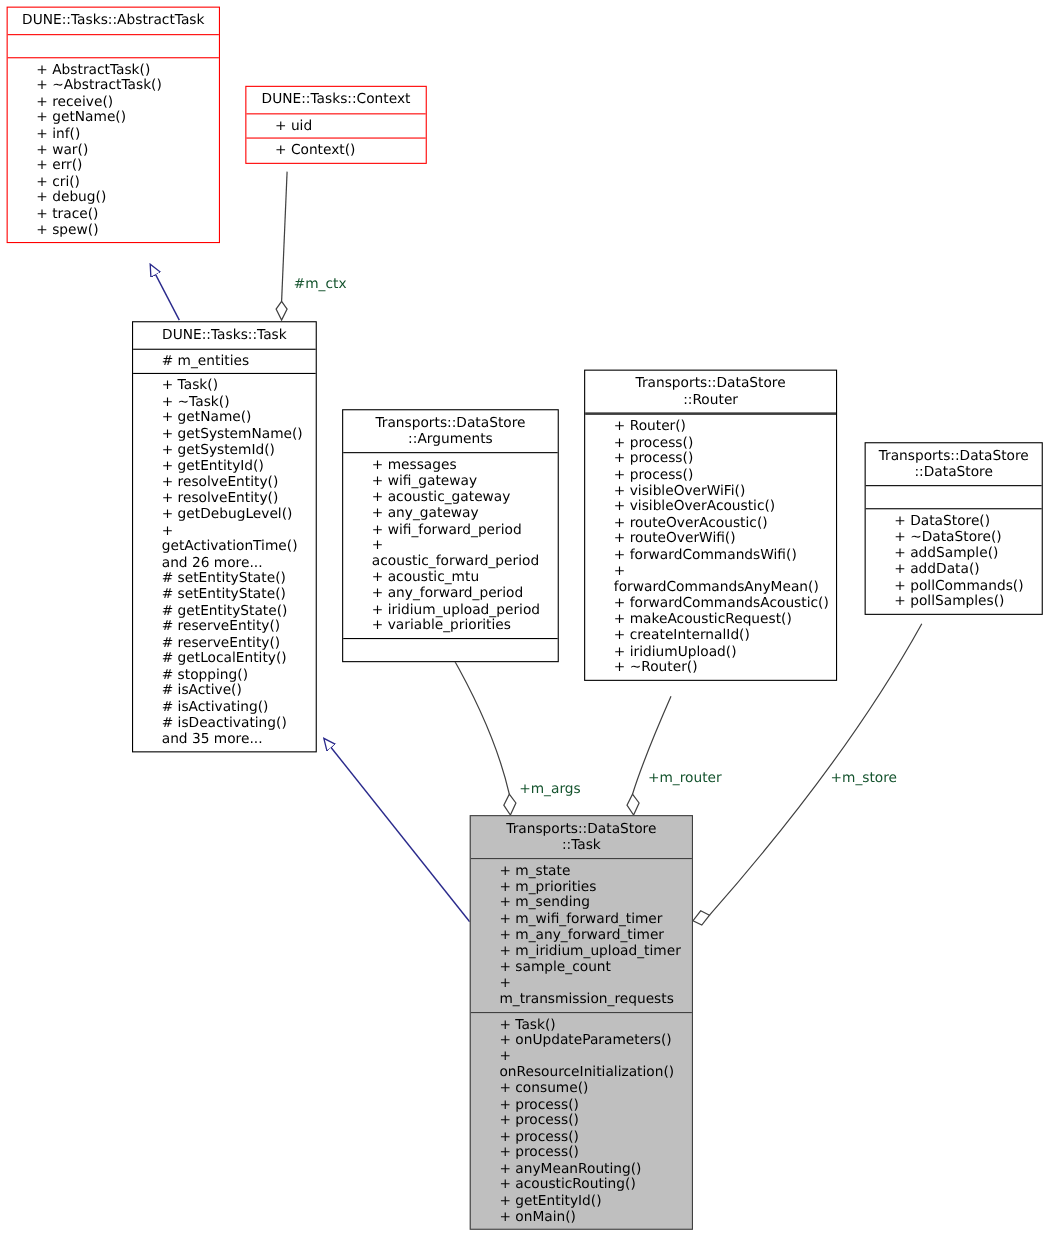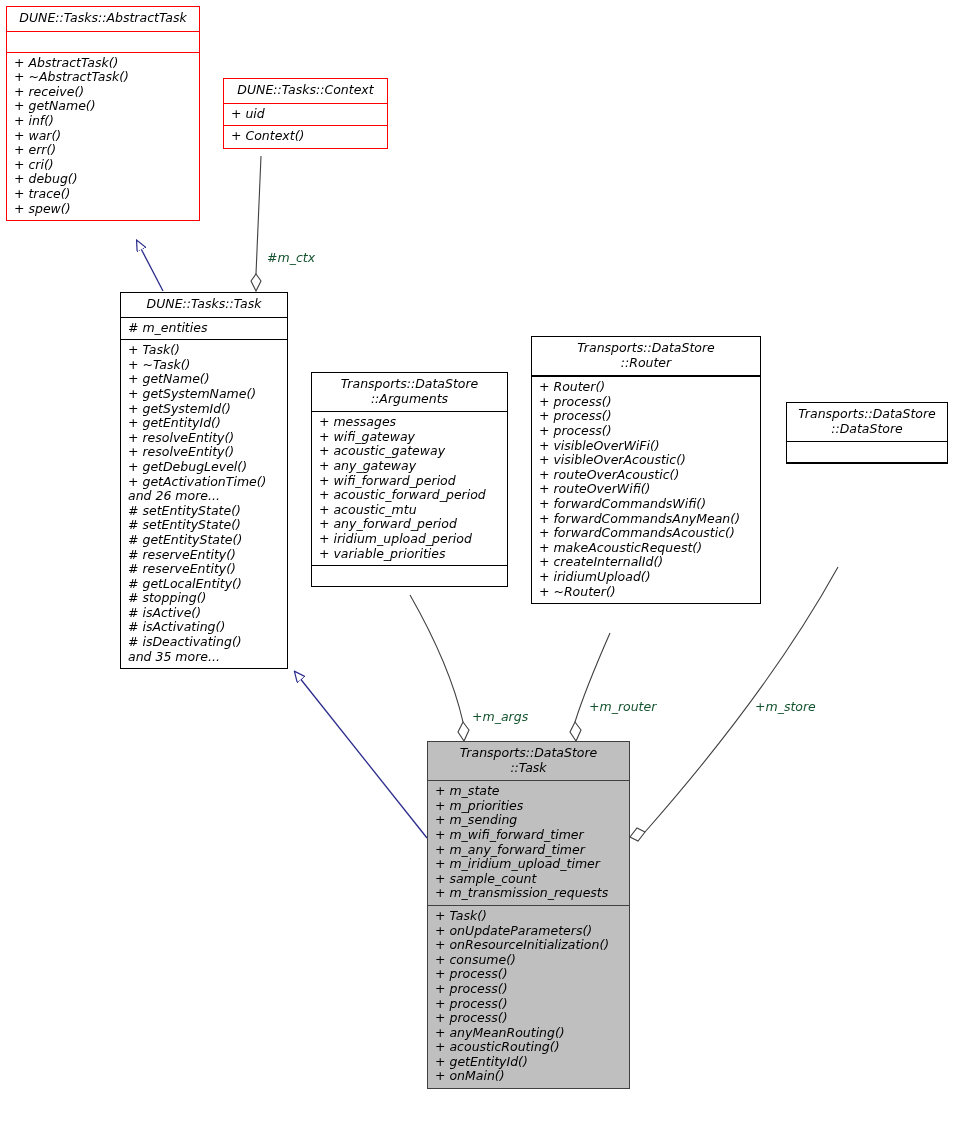--- a/index.html
+++ b/index.html
@@ -9,21 +9,20 @@
   }
   body {
     font-family: "DejaVu Sans", sans-serif;
   }
   #canvas {
     position: relative;
     width: 955px;
     height: 1131px;
     background: #ffffff;
     overflow: hidden;
-    font-style: italic;
   }
   svg.edges {
     position: absolute;
     left: 0;
     top: 0;
     width: 955px;
     height: 1131px;
     pointer-events: none;
   }
   .uml-box {
@@ -51,20 +50,21 @@
     border-top: 1px solid #000000;
   }
   .red .uml-sep {
     border-top-color: #ff0000;
   }
   .highlight .uml-sep {
     border-top-color: #404040;
   }
   .uml-section {
     padding: 3px 5px 4px 7px;
+    margin-left: 19px;
   }
   .uml-section.empty {
     height: 20px;
     padding: 0;
   }
   .uml-row {
     white-space: pre-wrap;
     word-break: break-word;
   }
   .edge-label {
@@ -223,20 +223,28 @@
       <div class="uml-row">+ ~Router()</div>
     </div>
   </div>
 
   <div class="uml-box" style="left:786px; top:402px; width:162px;">
     <div class="uml-title">Transports::DataStore
 ::DataStore</div>
     <div class="uml-sep"></div>
     <div class="uml-section empty"></div>
     <div class="uml-sep"></div>
+    <div class="uml-section">
+      <div class="uml-row">+ DataStore()</div>
+      <div class="uml-row">+ ~DataStore()</div>
+      <div class="uml-row">+ addSample()</div>
+      <div class="uml-row">+ addData()</div>
+      <div class="uml-row">+ pollCommands()</div>
+      <div class="uml-row">+ pollSamples()</div>
+    </div>
   </div>
 
   <div class="uml-box highlight" style="left:427px; top:741px; width:203px;">
     <div class="uml-title">Transports::DataStore
 ::Task</div>
     <div class="uml-sep"></div>
     <div class="uml-section">
       <div class="uml-row">+ m_state</div>
       <div class="uml-row">+ m_priorities</div>
       <div class="uml-row">+ m_sending</div>

